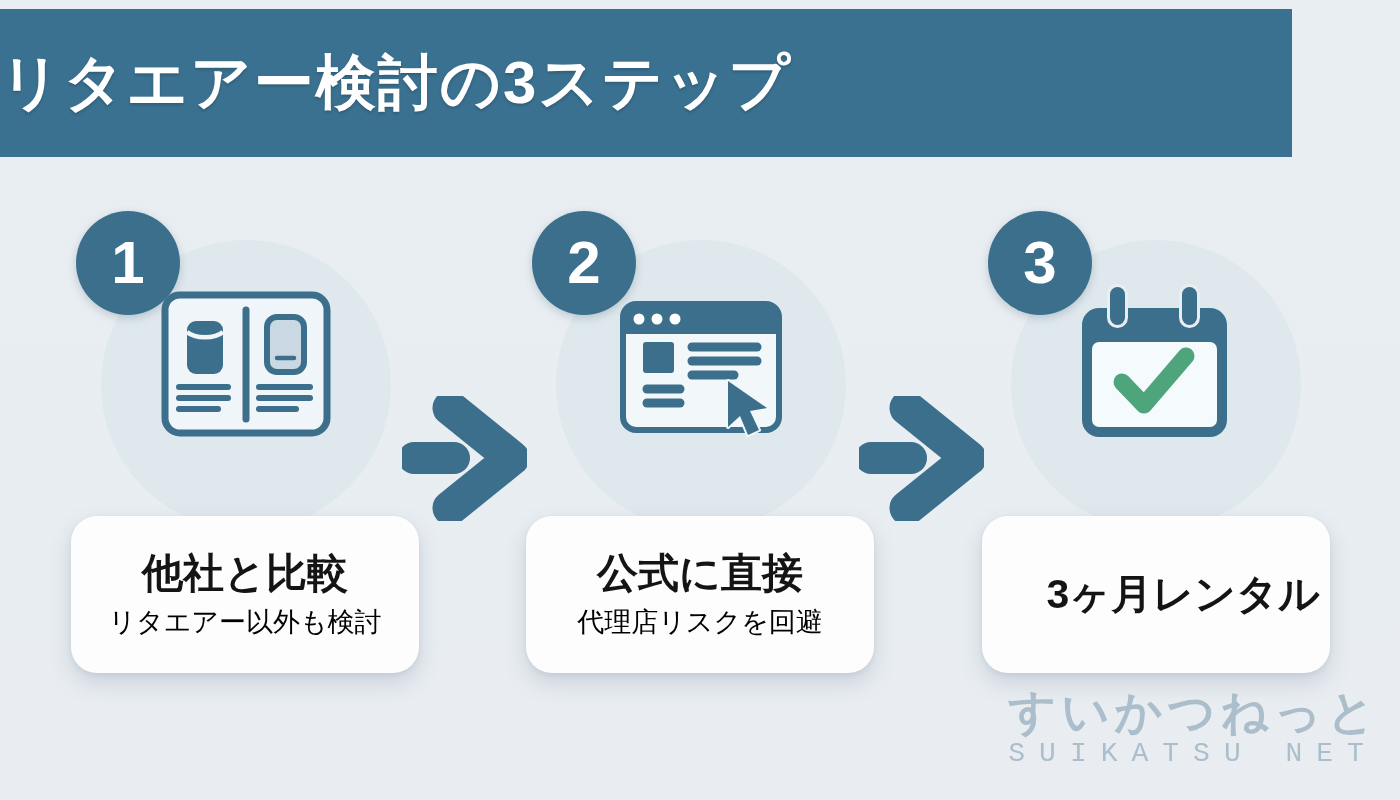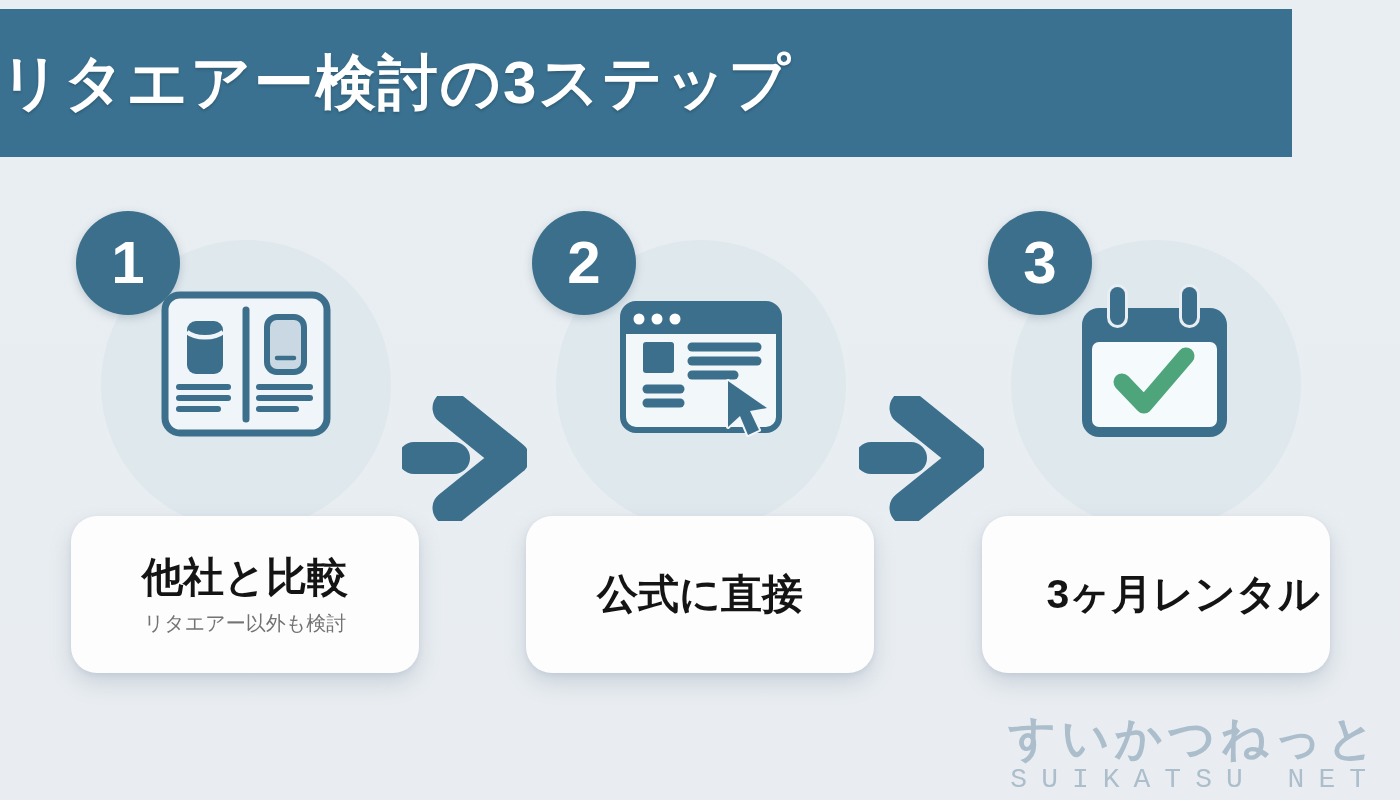--- a/index.html
+++ b/index.html
@@ -62,25 +62,25 @@
   
   .card{
     position:absolute;top:516px;width:348px;height:157px;
     background:var(--card-bg);border-radius:26px;
     box-shadow:0 10px 22px rgba(105,125,150,0.24),0 2px 5px rgba(105,125,150,0.12);
     display:flex;flex-direction:column;align-items:center;justify-content:center;
     gap:12px;padding:16px 10px;text-align:center;
   }
   .card.s1{left:71px;} .card.s2{left:526px;text-align:center;} .card.s3{left:982px;align-items:flex-end;}
   .card .title{font-size:41px;font-weight:800;color:var(--ink);line-height:1.1;}
-  .card .subtitle{font-size:20px;font-weight:500;color:#737373;line-height:1.1;}
+  .card .subtitle{font-size:27px;font-weight:500;color:#000000;line-height:1.1;}
 
   
   .watermark{
-    position:absolute;right:20px;bottom:4px;text-align:right;
+    position:absolute;right:20px;bottom:30px;
     color:var(--watermark);opacity:0.8;user-select:none;
   }
   .watermark .jp{font-size:47px;font-weight:600;letter-spacing:5px;line-height:1.15;}
   .watermark .en{
     font-family:Liberation Mono, monospace;
     font-size:28px;font-weight:400;letter-spacing:14px;line-height:1.1;
   }
 
   svg .stroke-accent{stroke:var(--accent);}
   svg .fill-accent{fill:var(--accent);}
@@ -159,20 +159,21 @@
     <rect x="104" y="4" width="15" height="38" rx="7.5" class="fill-accent" stroke="#e9eef3" stroke-width="6" style="paint-order:stroke"></rect>
     <polyline points="44,99 66,122 108,73" fill="none" stroke="var(--check-green)" stroke-width="17" stroke-linecap="round" stroke-linejoin="round"></polyline>
   </svg>
 
   <div class="card s1">
     <div class="title">他社と比較</div>
     <div class="subtitle">リタエアー以外も検討</div>
   </div>
   <div class="card s2">
     <div class="title">公式に直接</div>
+    <div class="subtitle">代理店リスクを回避</div>
   </div>
   <div class="card s3">
     <div class="title">3ヶ月レンタル</div>
   </div>
 
   <div class="watermark">
     <div class="jp">すいかつねっと</div>
     <div class="en">SUIKATSU NET</div>
   </div>
 

